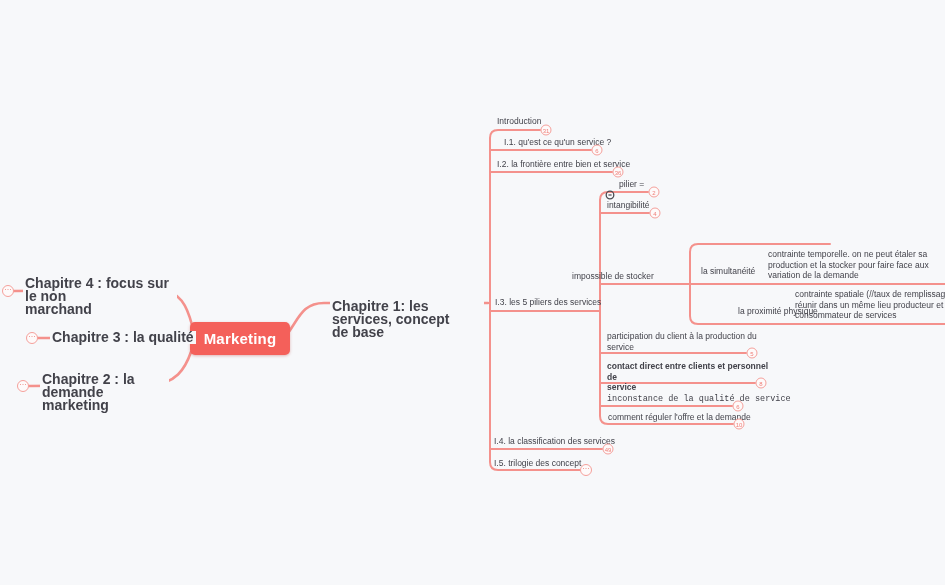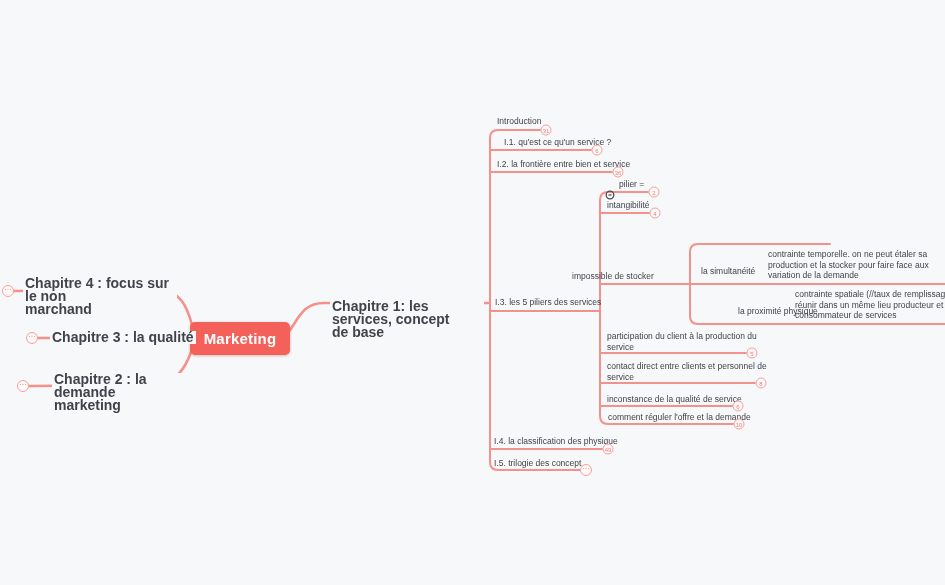--- a/index.html
+++ b/index.html
@@ -78,35 +78,35 @@
 
     <path class="sub-line" d="M 830 244 L 698 244 Q 690 244 690 252 L 690 316 Q 690 324 698 324 L 945 324"></path>
     <path class="sub-line" d="M 690 284 L 945 284"></path>
   </svg>
 
   <div class="root-node">Marketing</div>
 
   <div class="label bold" style="left:23px;top:277px;width:150px;">Chapitre 4 : focus sur le non
 marchand</div>
   <div class="label bold" style="left:50px;top:331px;">Chapitre 3 : la qualité</div>
-  <div class="label bold" style="left:40px;top:373px;width:125px;margin-left:12px;">Chapitre 2 : la demande
+  <div class="label bold" style="left:40px;top:373px;width:125px;">Chapitre 2 : la demande
 marketing</div>
 
   <div class="badge dots" style="left:8px;top:291px;">···</div>
   <div class="badge dots" style="left:32px;top:338px;">···</div>
   <div class="badge dots" style="left:23px;top:386px;">···</div>
 
   <div class="label bold" style="left:322px;top:300px;width:150px;margin-left:8px;">Chapitre 1: les services, concept
 de base</div>
 
   <div class="label" style="left:497px;top:116px;">Introduction</div>
   <div class="label" style="left:497px;top:137px;padding-left:7px;">I.1. qu'est ce qu'un service ?</div>
   <div class="label" style="left:497px;top:159px;">I.2. la frontière entre bien et service</div>
   <div class="label" style="left:495px;top:297px;">I.3. les 5 piliers des services</div>
-  <div class="label" style="left:494px;top:436px;">I.4. la classification des physique</div>
+  <div class="label" style="left:494px;top:436px;">I.4. la classification des services</div>
   <div class="label" style="left:494px;top:458px;">I.5. trilogie des concept</div>
 
   <div class="badge" style="left:546px;top:130px;">31</div>
   <div class="badge" style="left:597px;top:150px;">6</div>
   <div class="badge" style="left:618px;top:172px;">36</div>
   <div class="badge" style="left:608px;top:449px;">49</div>
   <div class="badge dots" style="left:586px;top:470px;">···</div>
 
   <div class="label item-with-icon" style="left:605px;top:179px;">
     <span class="pilier-icon">
@@ -114,23 +114,23 @@
         <circle cx="5" cy="5" r="3.8" fill="none" stroke="#4b4b52" stroke-width="1.3"></circle>
         <line x1="3.4" y1="5" x2="6.6" y2="5" stroke="#4b4b52" stroke-width="1.2"></line>
       </svg>
     </span>
     <span>pilier =</span>
   </div>
   <div class="label" style="left:607px;top:200px;">intangibilité</div>
   <div class="label" style="left:572px;top:271px;">impossible de stocker</div>
   <div class="label" style="left:607px;top:331px;width:160px;">participation du client à la production du
 service</div>
-  <div class="label" style="left:607px;top:361px;width:165px;">contact direct entre clients et personnel de
+  <div class="label" style="left:607px;top:361px;width:165px;font-weight:bold;">contact direct entre clients et personnel de
 service</div>
-  <div class="label" style="left:607px;top:394px;">inconstance de la qualité de service</div>
+  <div class="label" style="left:607px;top:394px;font-family:Liberation Mono, monospace;">inconstance de la qualité de service</div>
   <div class="label" style="left:608px;top:412px;">comment réguler l'offre et la demande</div>
 
   <div class="badge" style="left:654px;top:192px;">2</div>
   <div class="badge" style="left:655px;top:213px;">4</div>
   <div class="badge" style="left:752px;top:353px;">5</div>
   <div class="badge" style="left:761px;top:383px;">8</div>
   <div class="badge" style="left:738px;top:406px;">6</div>
   <div class="badge" style="left:739px;top:424px;">10</div>
 
   <div class="label" style="left:701px;top:266px;">la simultanéité</div>

